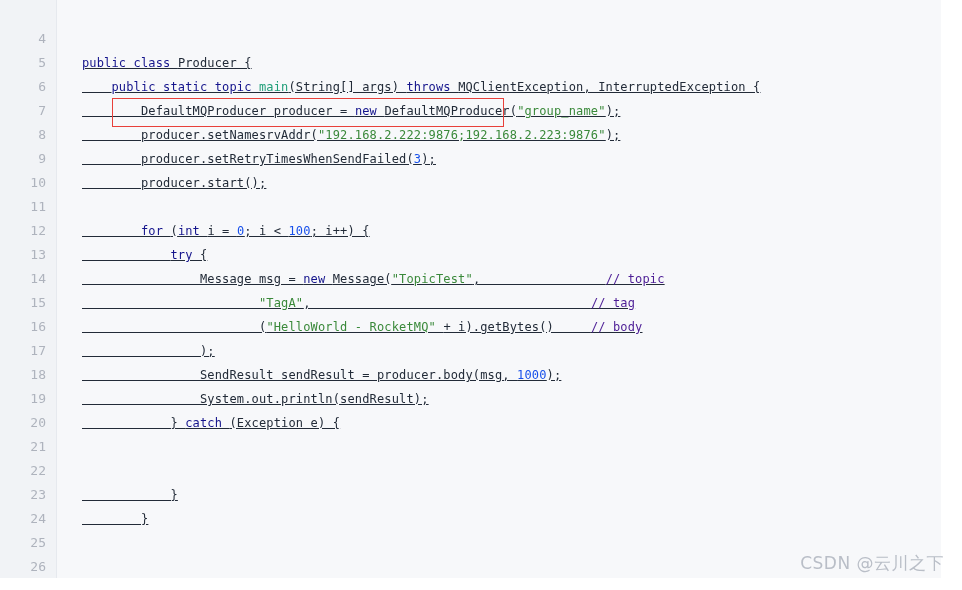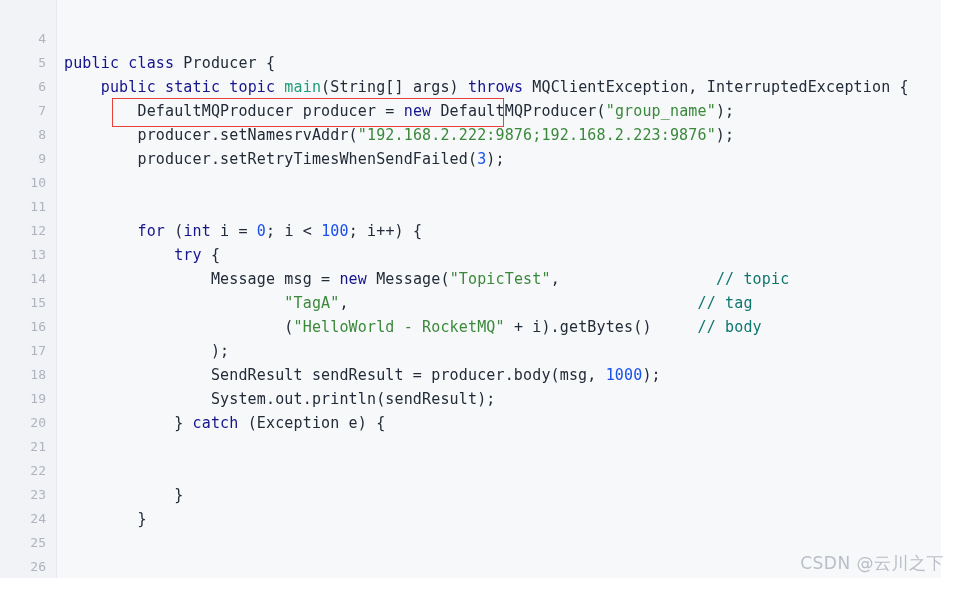--- a/index.html
+++ b/index.html
@@ -62,32 +62,33 @@
     left: 0;
     width: 46px;
     text-align: right;
     color: #aeb3bd;
     font-size: 13px;
     font-family: "DejaVu Sans Mono", "Liberation Mono", monospace;
   }
 
   .src {
     position: absolute;
-    left: 64px;
+    left: 82px;
     color: #222b38;
-    font-size: 15px;
+    font-size: 12px;
     letter-spacing: 0.15px;
+    text-decoration: underline;
   }
 
   
   .kw   { color: #14148c; }
   .fn   { color: #1f9e78; }
   .str  { color: #3a893a; }
   .num  { color: #1750eb; }
-  .cmt  { color: #0f766e; }
+  .cmt  { color: #4c1d95; }
   .plain{ color: #222b38; }
 
   
   .highlight-box {
     position: absolute;
     left: 112px;
     top: 98px;
     width: 392px;
     height: 29px;
     border: 1.5px solid #e8403a;
@@ -155,20 +156,21 @@
       <span class="src"><span class="plain">        producer.setNamesrvAddr(</span><span class="str">"192.168.2.222:9876;192.168.2.223:9876"</span><span class="plain">);</span></span>
     </div>
 
     <div class="line">
       <span class="ln">8</span>
       <span class="src"><span class="plain">        producer.setRetryTimesWhenSendFailed(</span><span class="num">3</span><span class="plain">);</span></span>
     </div>
 
     <div class="line">
       <span class="ln">9</span>
+      <span class="src"><span class="plain">        producer.start();</span></span>
     </div>
 
     <div class="line">
       <span class="ln">10</span>
       <span class="src"></span>
     </div>
 
     <div class="line">
       <span class="ln">11</span>
       <span class="src"><span class="plain">        </span><span class="kw">for </span><span class="plain">(</span><span class="kw">int </span><span class="plain">i = </span><span class="num">0</span><span class="plain">; i &lt; </span><span class="num">100</span><span class="plain">; i++) {</span></span>

